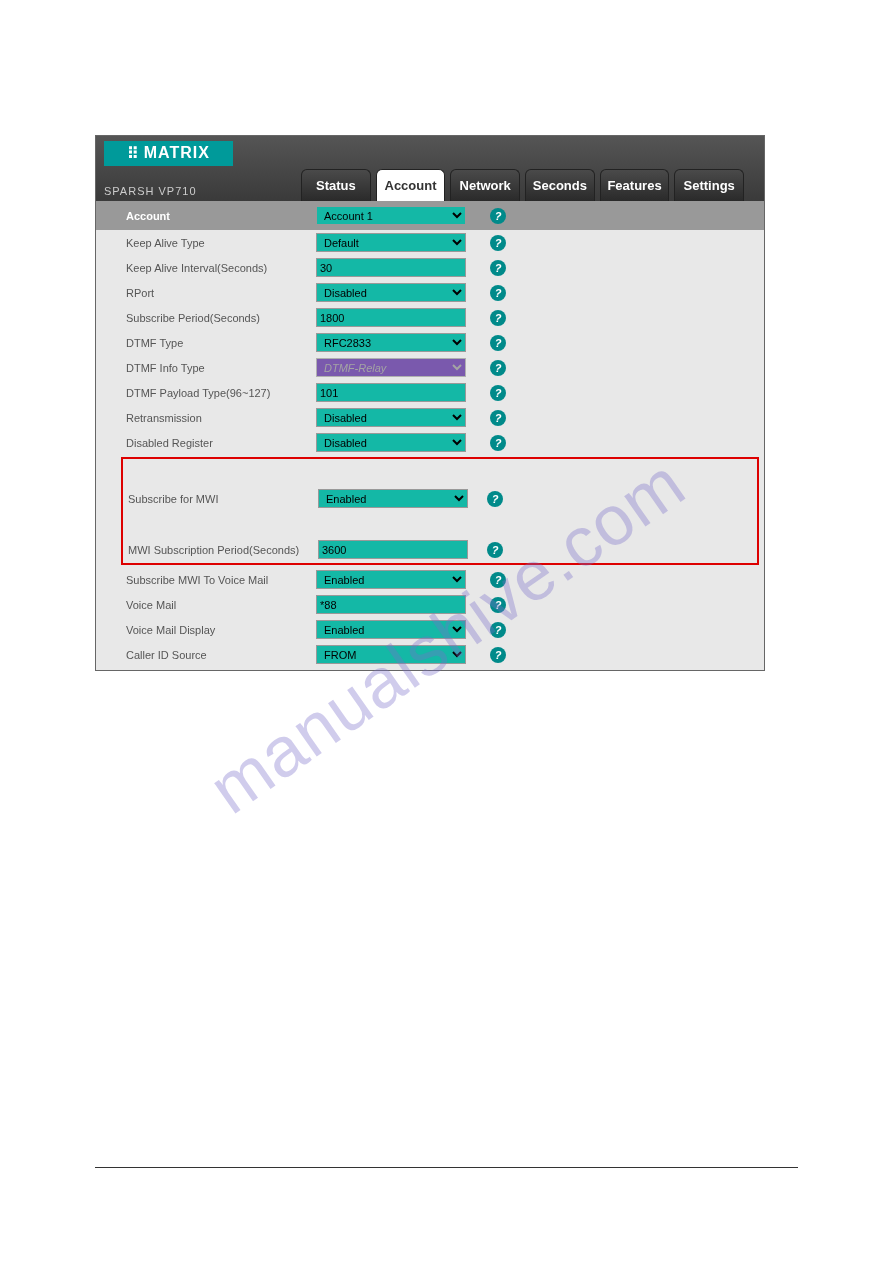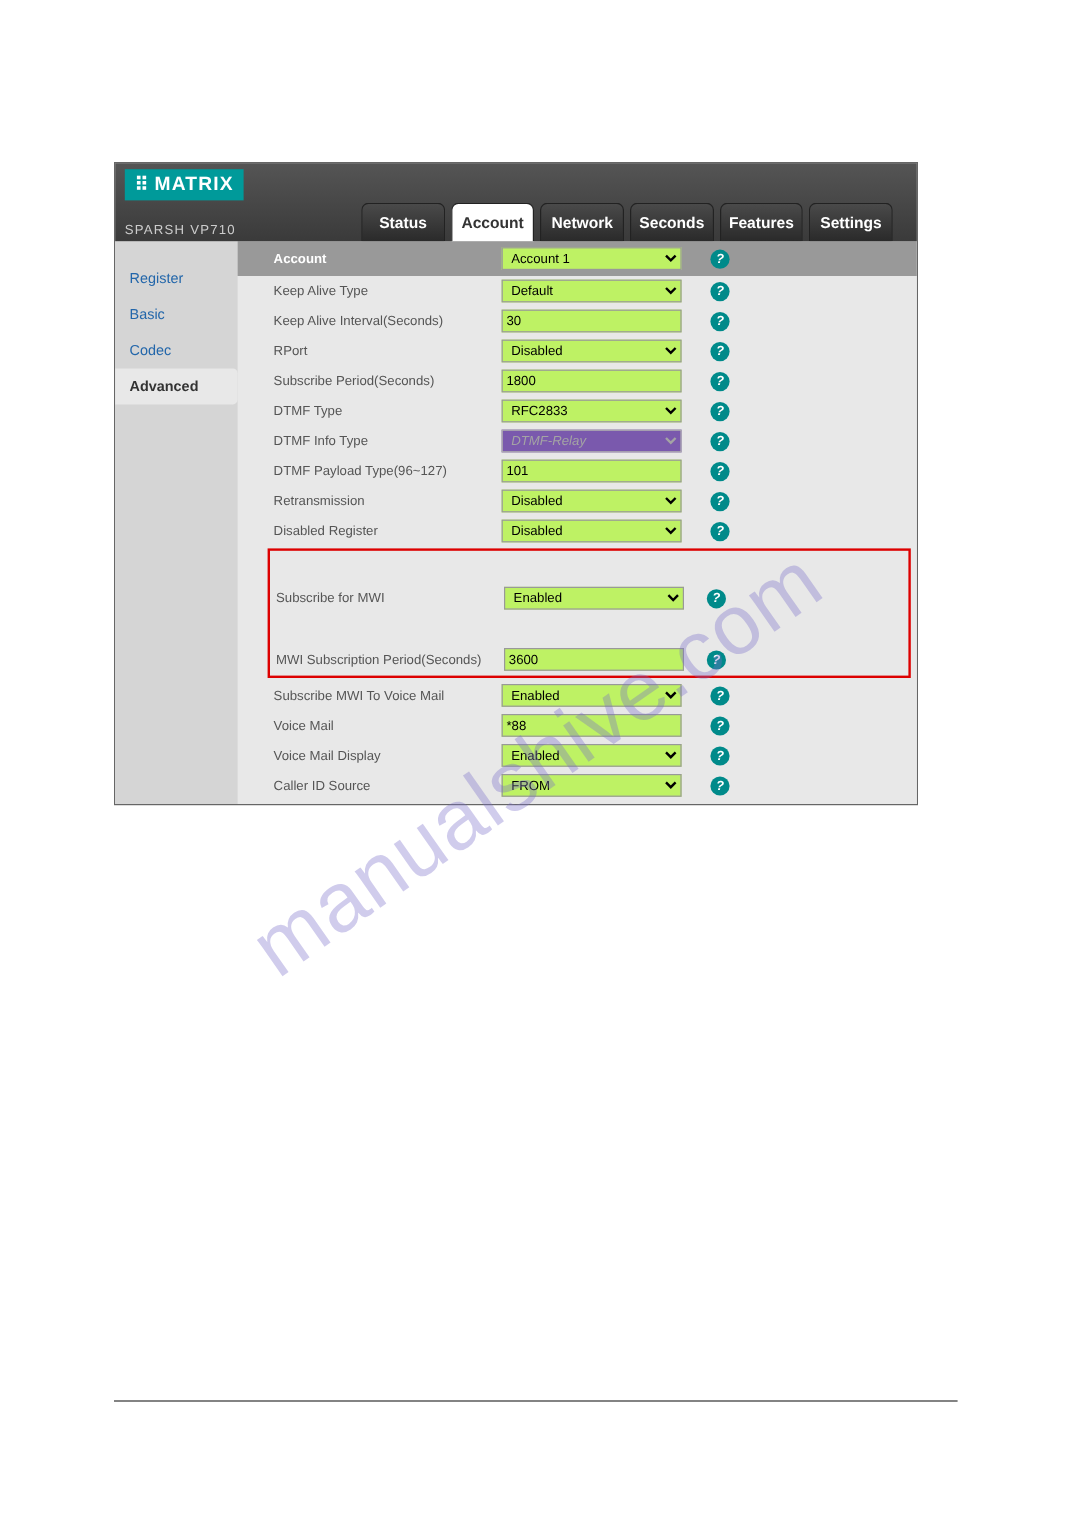--- a/index.html
+++ b/index.html
@@ -1,37 +1,37 @@
 <!DOCTYPE html>
 <html><head>
 <meta charset="utf-8">
 <style>
   * { box-sizing: border-box; margin: 0; padding: 0; }
   body { font-family: Arial, sans-serif; font-size: 12px; background: #fff; position: relative; }
   .page { width: 893px; height: 1263px; position: relative; padding: 135px 95px 0 95px; }
   .app { width: 670px; border: 1px solid #666; background: #e8e8e8; }
   .header { background: linear-gradient(#555, #3a3a3a); height: 65px; padding: 5px 8px 0 8px; position: relative; }
   .logo-box { display: inline-block; vertical-align: top; }
-  .logo { background: #009a9a; color: #fff; font-weight: bold; font-size: 16px; padding: 3px 8px; display: inline-block; letter-spacing: 1px; }
+  .logo { background: #009a9a; color: #fff; font-weight: bold; font-size: 16px; padding: 3px 23px; display: inline-block; letter-spacing: 1px; }
   .logo-dots { display: inline-block; vertical-align: middle; margin-right: 4px; }
   .product { color: #ccc; font-size: 11px; margin-top: 19px; letter-spacing: 1px; }
   .tabs { position: absolute; bottom: 0; left: 205px; right: 20px; display: flex; gap: 5px; }
   .tab { flex: 1; background: linear-gradient(#4a4a4a, #2a2a2a); color: #fff; text-align: center; padding: 8px 4px; font-weight: bold; font-size: 13px; border-radius: 6px 6px 0 0; border: 1px solid #222; border-bottom: none; cursor: pointer; }
   .tab.active { background: #fff; color: #333; }
   .body { display: flex; background: #d5d5d5; min-height: 400px; }
   .sidebar { width: 102px; padding: 16px 0; background: #d5d5d5; }
   .side-item { padding: 8px 12px; color: #2266aa; cursor: pointer; font-size: 12px; }
   .side-item.active { background: #e8e8e8; color: #333; font-weight: bold; border-radius: 0 4px 4px 0; }
   .content { flex: 1; background: #e8e8e8; padding: 0; }
   .row { display: flex; align-items: center; padding: 3px 0 3px 30px; }
   .row.headrow { background: #999; color: #fff; font-weight: bold; padding-top: 5px; padding-bottom: 5px; }
   .label { width: 190px; color: #555; font-size: 11px; }
   .headrow .label { color: #fff; }
   .control { width: 150px; }
-  select, input[type=text] { width: 150px; height: 19px; font-size: 11px; border: 1px solid #999; background: #bef264; padding: 0 3px; }
+  select, input[type=text] { width: 150px; height: 19px; font-size: 11px; border: 1px solid #999; background: #14b8a6; padding: 0 3px; }
   select:disabled { background: #4c1d95; color: #888; font-style: italic; }
   .help { width: 16px; height: 16px; border-radius: 50%; background: #008a8a; color: #fff; font-weight: bold; font-size: 11px; display: inline-flex; align-items: center; justify-content: center; margin-left: 24px; font-style: italic; cursor: pointer; }
   .highlight-box { border: 2px solid #d00; margin: 2px 5px 2px 25px; padding: 1px 0; }
   .highlight-box .row { padding-left: 5px; margin-top: 26px; }
   .highlight-box .help { margin-left: 19px; }
   .watermark { position: absolute; left: 50%; top: 50%; transform: translate(-50%, -45%) rotate(-35deg); font-size: 70px; color: rgba(120,110,200,0.35); font-weight: 400; pointer-events: none; white-space: nowrap; letter-spacing: 1px; }
   .footer-line { position: absolute; left: 95px; right: 95px; bottom: 95px; border-top: 1px solid #333; }
 </style>
 </head>
 <body>
@@ -46,26 +46,20 @@
       <div class="tabs">
         <div class="tab">Status</div>
         <div class="tab active">Account</div>
         <div class="tab">Network</div>
         <div class="tab">Seconds</div>
         <div class="tab">Features</div>
         <div class="tab">Settings</div>
       </div>
     </div>
     <div class="body">
-      <div class="sidebar">
-        <div class="side-item">Register</div>
-        <div class="side-item">Basic</div>
-        <div class="side-item">Codec</div>
-        <div class="side-item active">Advanced</div>
-      </div>
       <div class="content">
 
         <div class="row headrow">
           <div class="label">Account</div>
           <div class="control"><select><option>Account 1</option></select></div>
           <span class="help">?</span>
         </div>
 
         <div class="row">
           <div class="label">Keep Alive Type</div>

